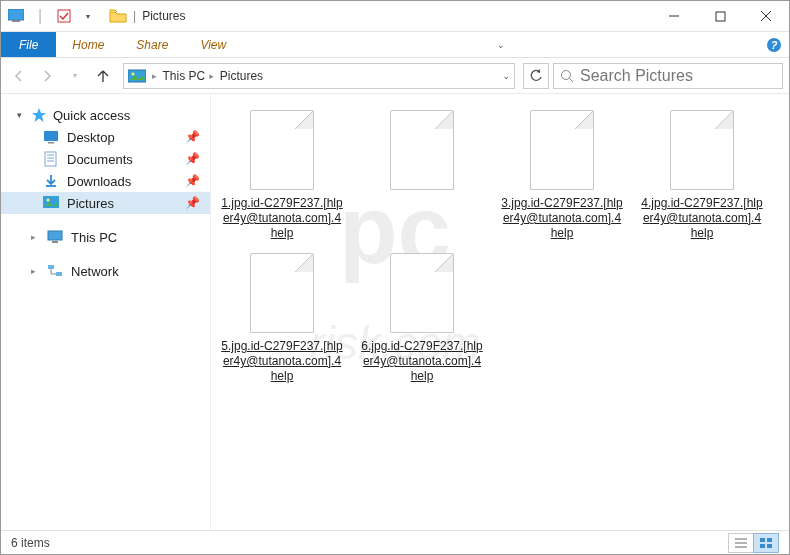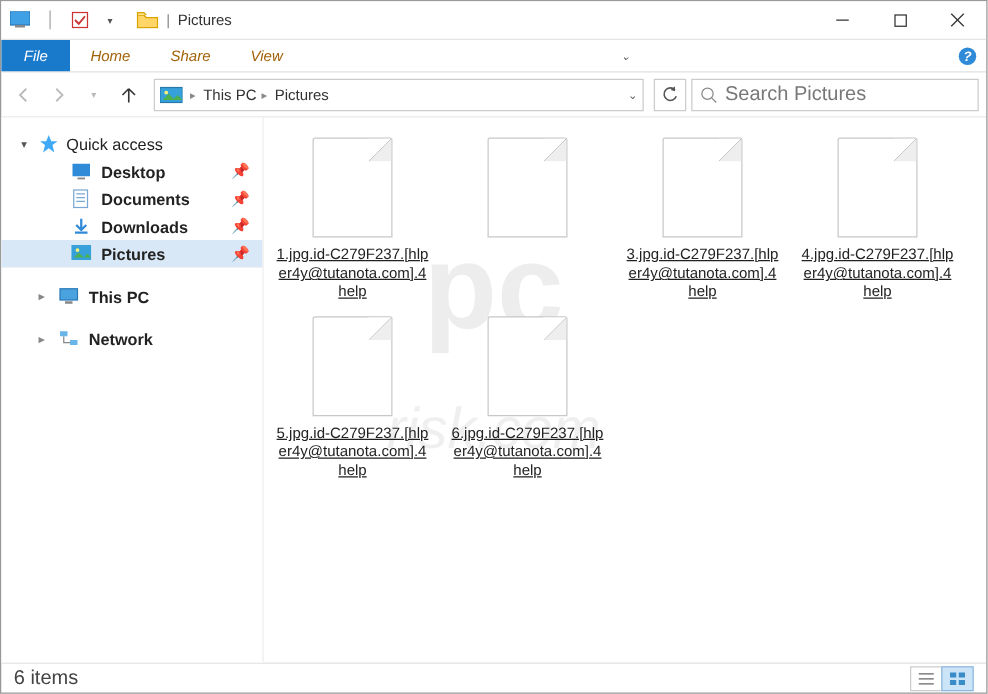--- a/index.html
+++ b/index.html
@@ -25,32 +25,32 @@
 .crumb { display:flex; align-items:center; gap:4px; color:#333;}
 .crumb .ar{color:#888;font-size:9px;}
 .addrbar .dd{margin-left:auto;color:#555;}
 .refresh{width:26px;height:26px;border:1px solid #ccc;display:flex;align-items:center;justify-content:center;color:#555;}
 .searchbox { width:230px; height:26px; border:1px solid #ccc; display:flex; align-items:center; padding:0 6px; gap:6px; color:#777; font-size:16px;}
 .body { flex:1; display:flex; min-height:0; }
 .sidebar { width:210px; border-right:1px solid #eee; padding:10px 0; font-size:13px; overflow:auto; z-index:2; background:rgba(255,255,255,.7);}
 .sb-group{margin-bottom:12px;}
 .sb-head{display:flex;align-items:center;gap:6px;padding:3px 10px 3px 16px;font-weight:400;color:#222;}
 .sb-head .ch{font-size:9px;color:#555;width:8px;}
-.sb-item{display:flex;align-items:center;gap:8px;padding:3px 10px 3px 56px;color:#222;position:relative;font-weight:bold;}
+.sb-item{display:flex;align-items:center;gap:8px;padding:3px 10px 3px 42px;color:#222;position:relative;}
 .sb-item.sel{background:#d9e8f7;}
 .pin{margin-left:auto;color:#8a8a8a;font-size:12px;}
 .sb-item.pc,.sb-item.net{padding-left:30px;}
 .ico{width:16px;height:16px;display:inline-block;}
 .content { flex:1; overflow:auto; padding:16px 10px; z-index:2; }
 .grid{display:flex;flex-wrap:wrap;gap:12px 18px;}
 .file-item{width:122px;display:flex;flex-direction:column;align-items:center;text-align:center;font-size:12px;color:#222;text-decoration:underline;}
 .fthumb{width:64px;height:80px;background:#fff;border:1px solid #c8c8c8;border-radius:2px 2px 0 0;position:relative;margin-bottom:6px;}
 .fthumb::before{content:"";position:absolute;top:0;right:0;width:18px;height:18px;background:linear-gradient(135deg,#fff 48%,#c8c8c8 50%,#eee 52%);}
 .fname{word-break:break-all;line-height:1.25;}
-.status { height:24px; border-top:1px solid #e1e1e1; display:flex; align-items:center; font-size:16px; color:#444; padding:0 10px; }
+.status { height:24px; border-top:1px solid #e1e1e1; display:flex; align-items:center; font-size:12px; color:#444; padding:0 10px; }
 .status .views{margin-left:auto;display:flex;gap:0;}
 .vbtn{width:26px;height:20px;border:1px solid #ccc;display:flex;align-items:center;justify-content:center;margin-left:-1px;}
 .vbtn.active{background:#cce4f7;border-color:#8fb8e0;position:relative;z-index:1;}
 svg{display:block;}
 </style>
 </head>
 <body>
 
 <div class="window">
   <div class="watermark">pc<br><span class="sub">risk.com</span></div>

